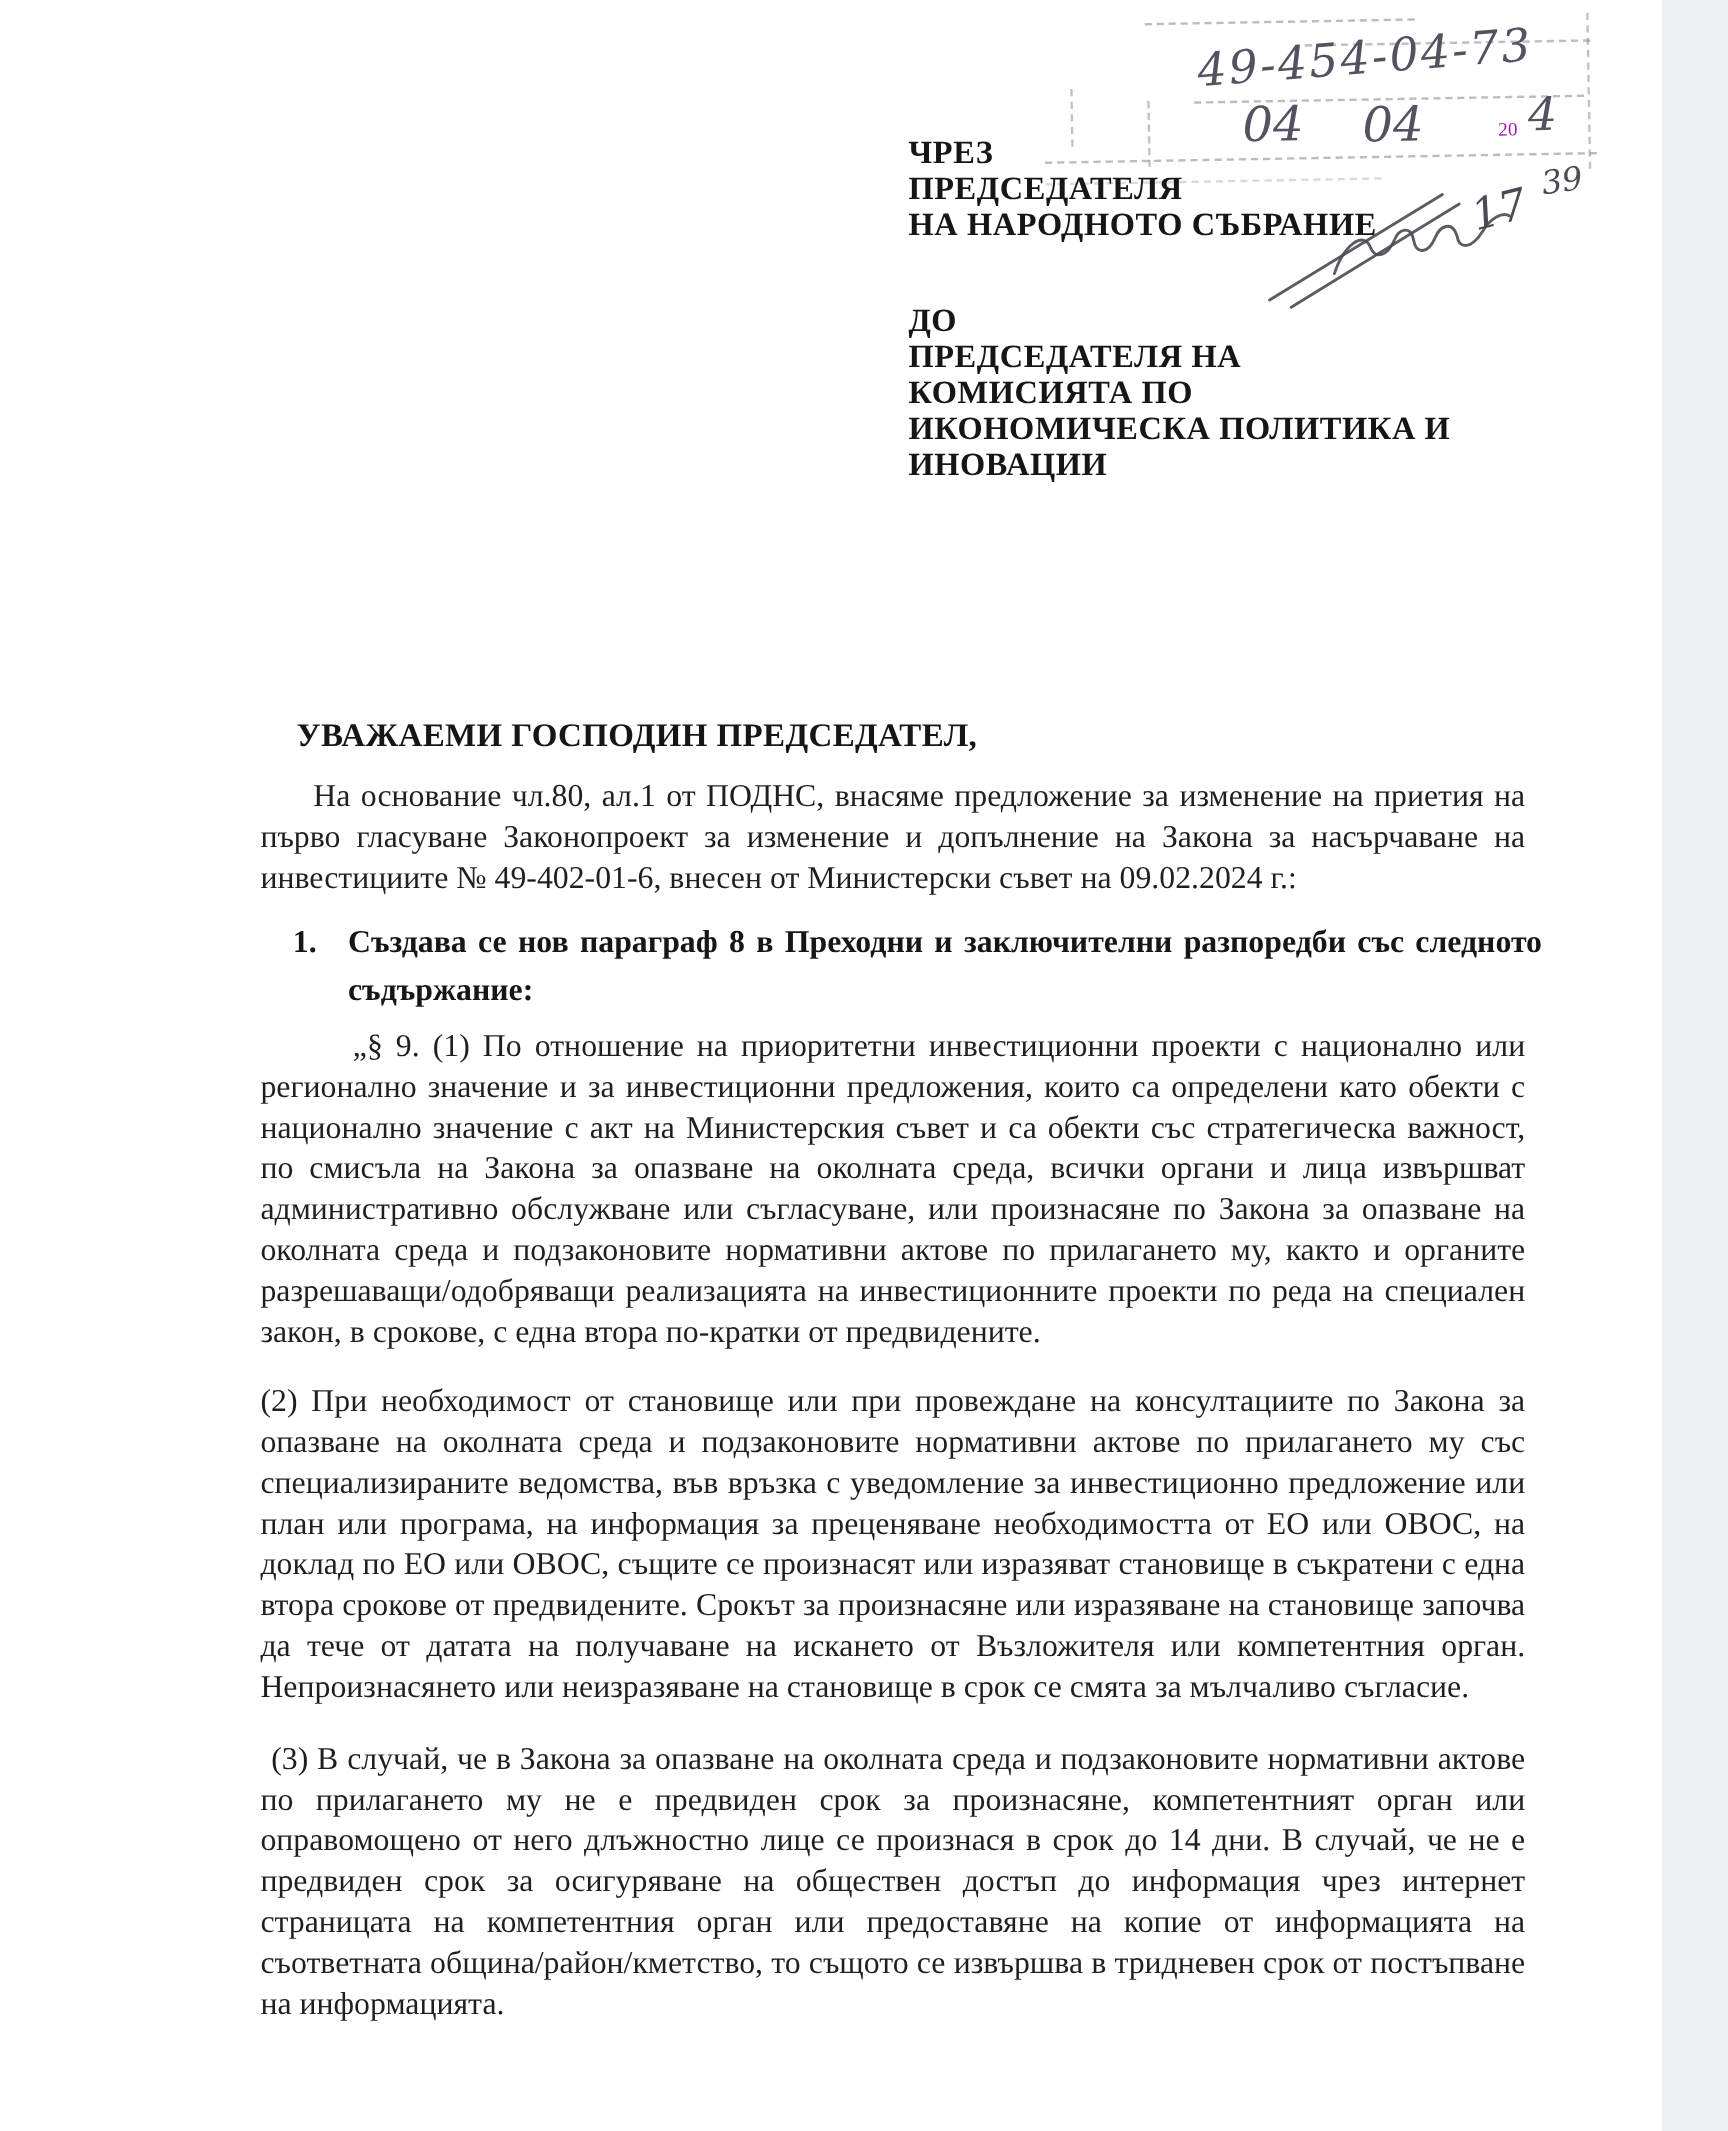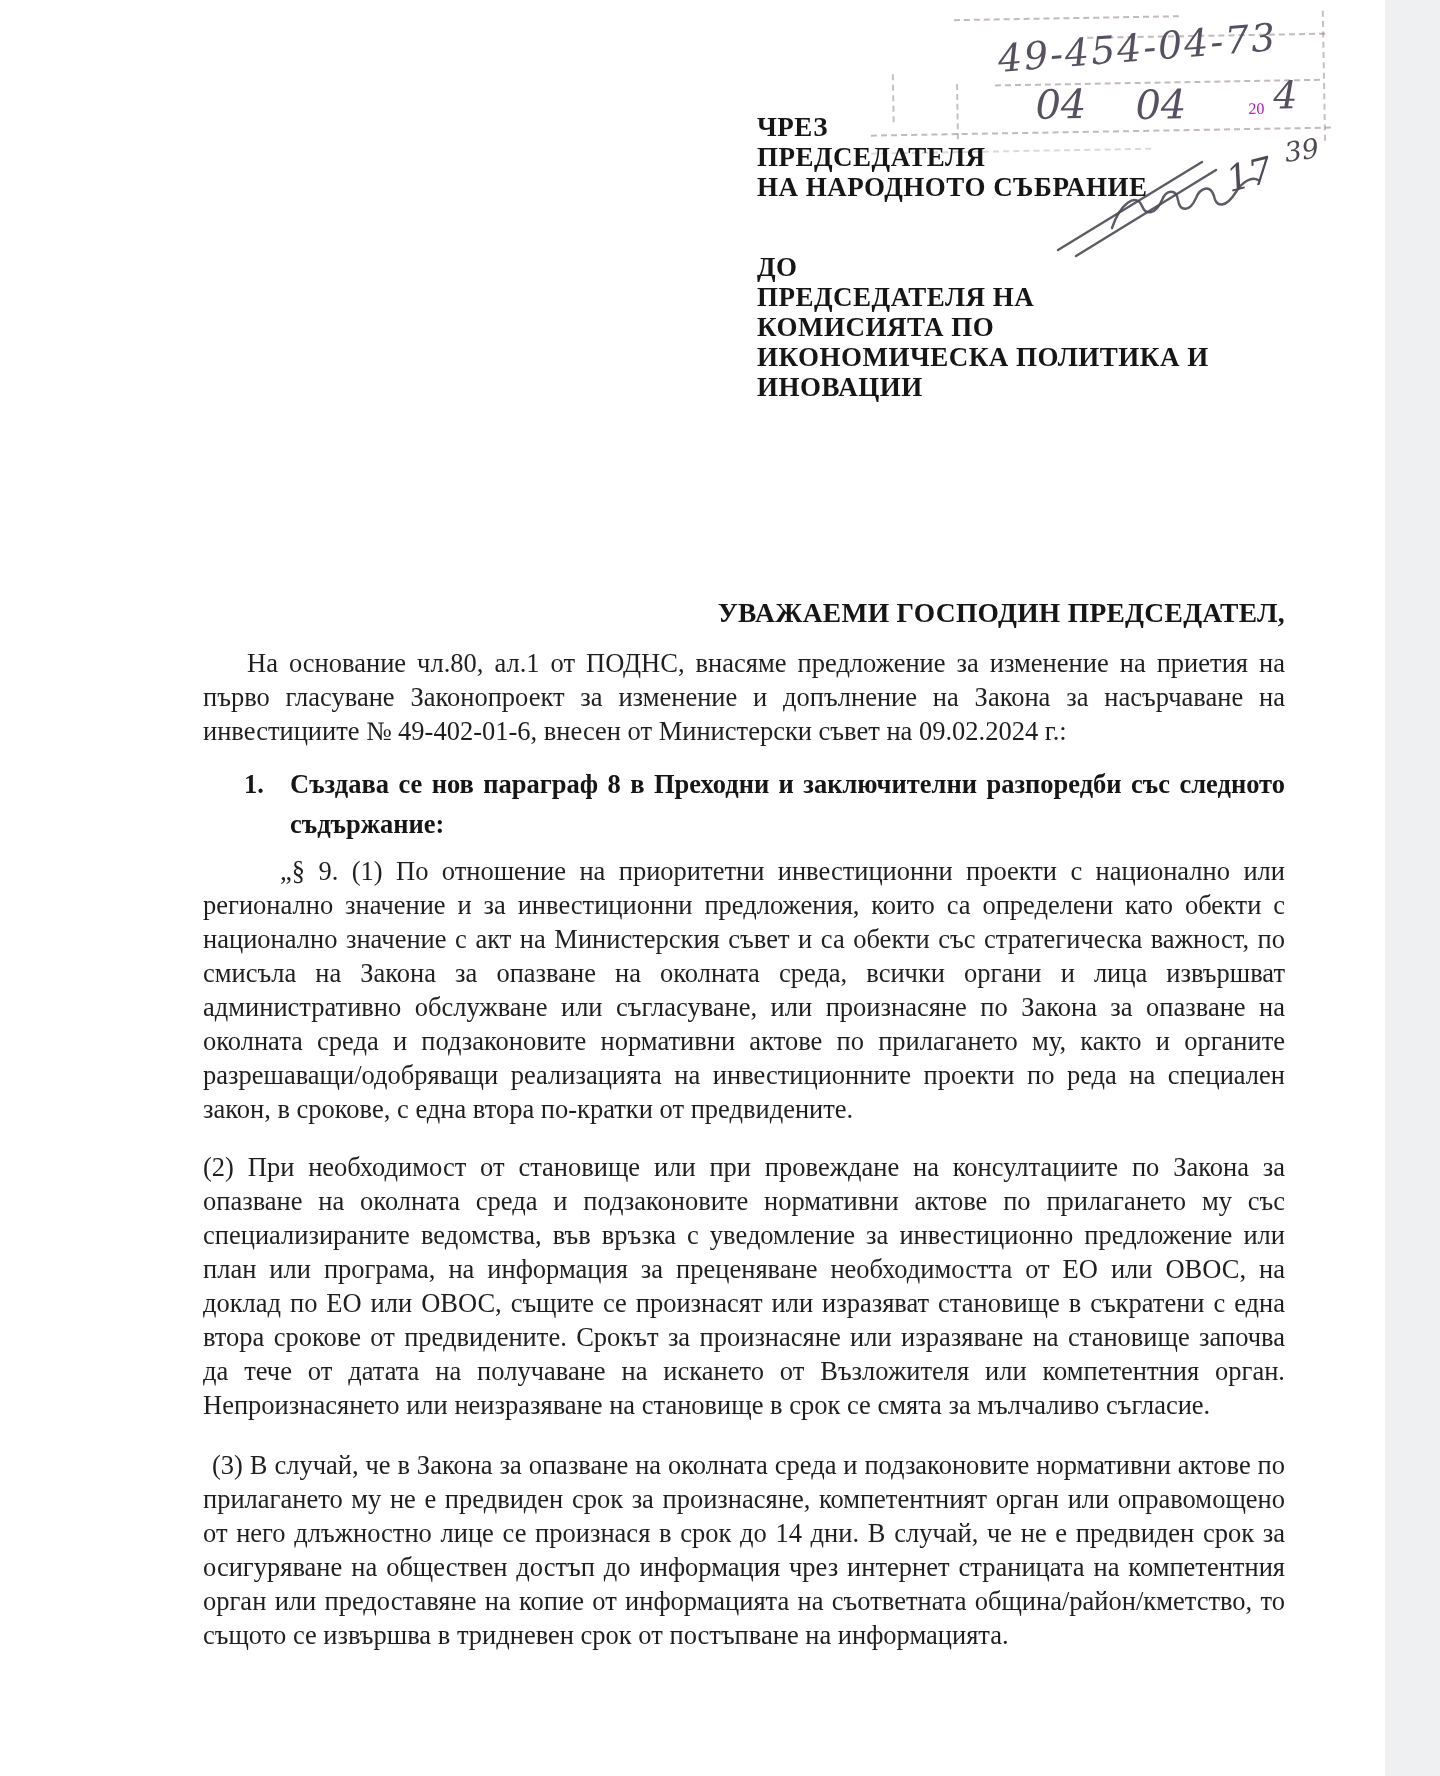--- a/index.html
+++ b/index.html
@@ -77,23 +77,23 @@
 
   
   .body{
     position:absolute;left:203px;top:598px;width:1082px;
     font-size:26.5px;line-height:34px;
     text-align:justify;
   }
   .salutation{
     font-weight:bold;font-size:27.5px;line-height:30px;
     padding-left:44px;letter-spacing:.3px;color:#161616;
-    text-align:right;
+    text-align:left;
   }
-  p{margin:0;}
+  p{margin:14px;}
   .intro{margin-top:18px;text-indent:44px;}
   .item1{
     margin-top:16px;margin-left:41px;
     font-weight:bold;line-height:40px;color:#161616;
     display:grid;grid-template-columns:46px 1fr;
   }
   .item1 .txt{text-align:justify;}
   .par{margin-top:24px;}
   .par9{margin-top:10px;text-indent:77px;}
   .par3{margin-top:26px;text-indent:9px;}

